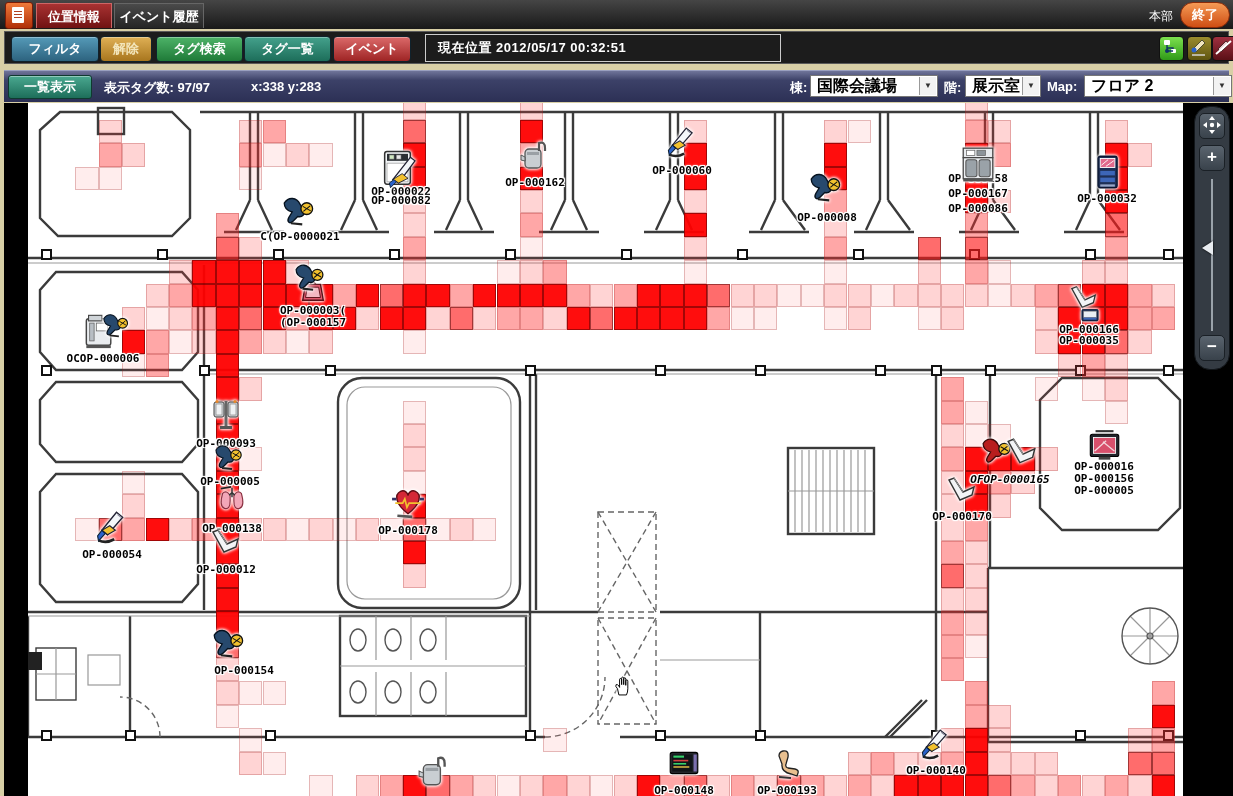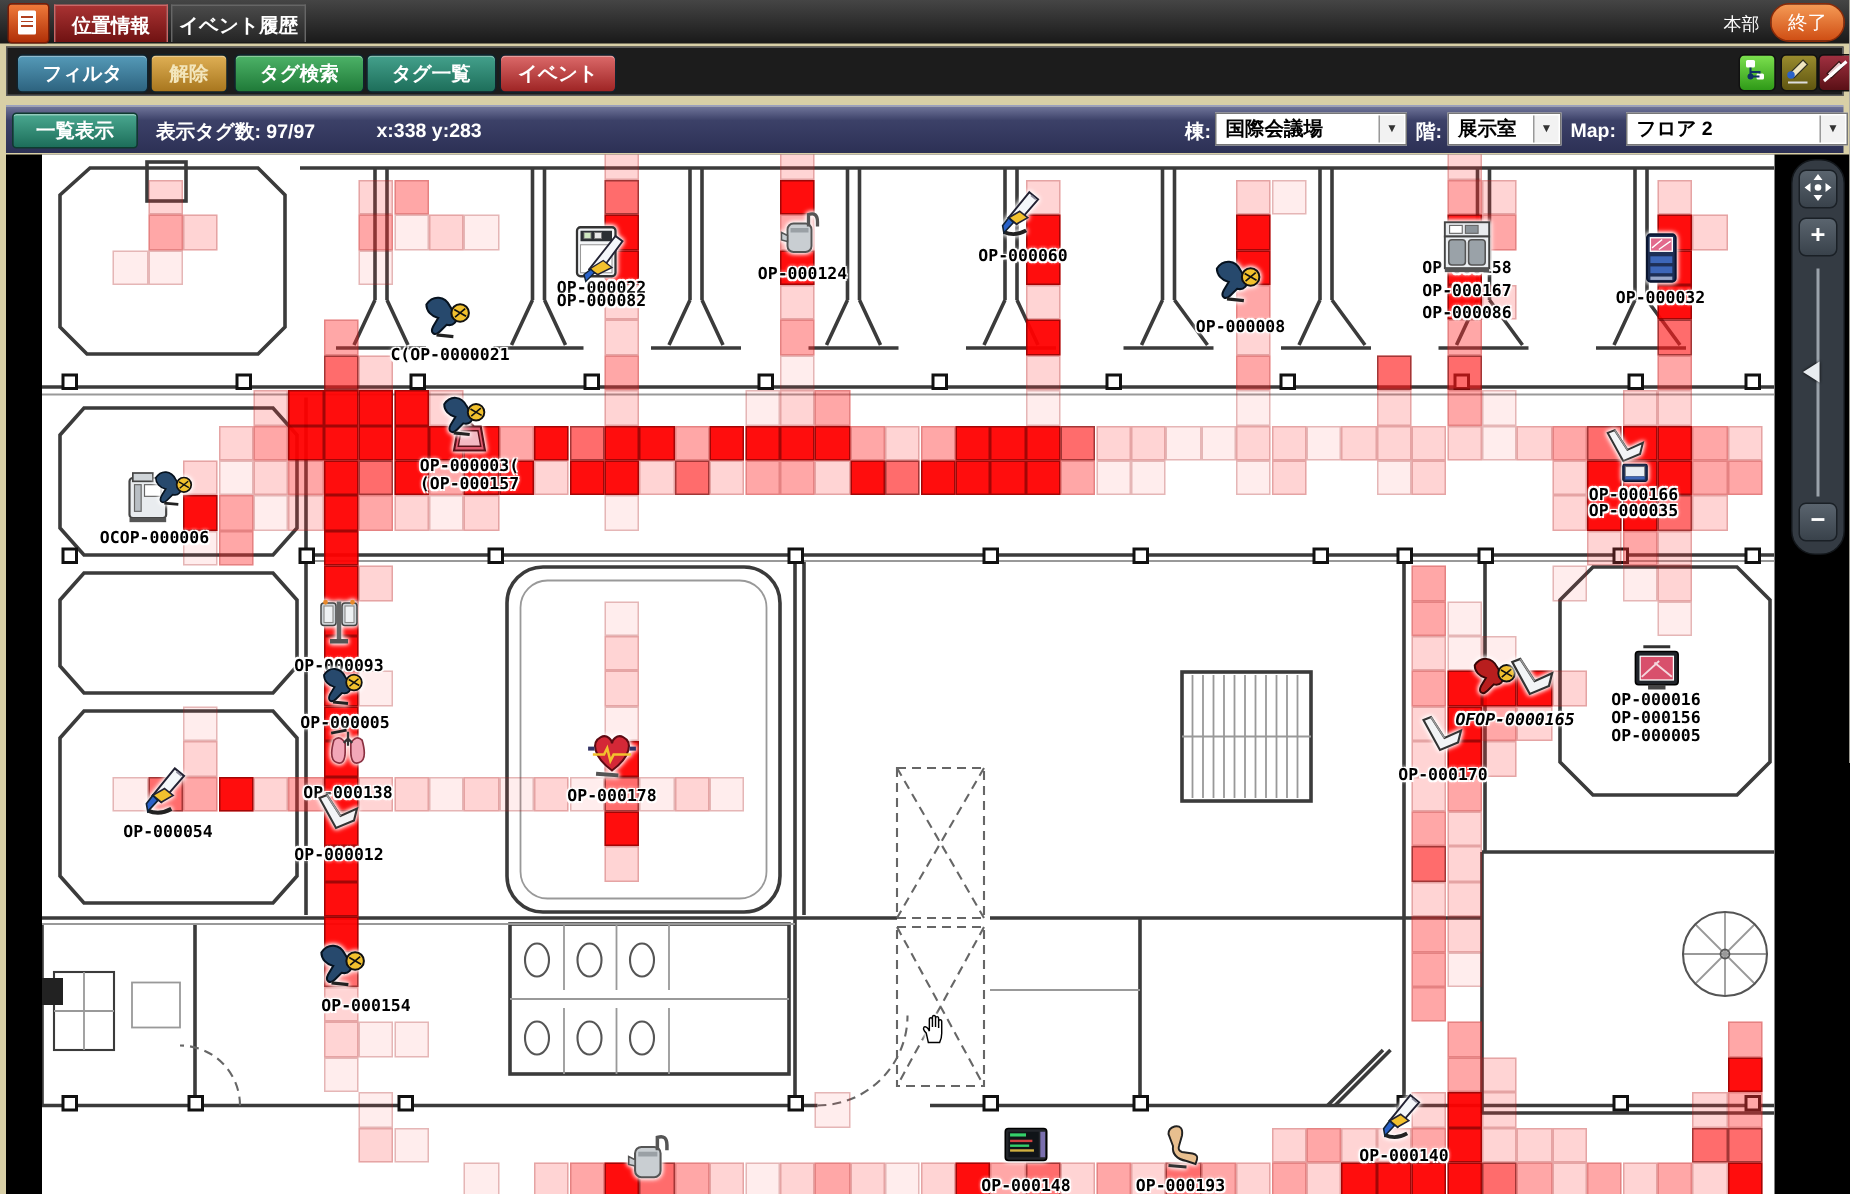--- a/index.html
+++ b/index.html
@@ -12,39 +12,39 @@
            background:linear-gradient(#f07a3a,#b03008);}
   .appicon .doc{position:absolute;left:6px;top:4px;width:12px;height:16px;background:#fff;border-radius:1px;}
   .appicon .doc:before{content:"";position:absolute;left:2px;top:3px;width:8px;height:10px;
            background:repeating-linear-gradient(#fff 0 1px,#b04020 1px 2px,#fff 2px 3px);}
   .tab{position:absolute;top:3px;height:25px;line-height:25px;text-align:center;color:#fff;
        font-size:13px;font-weight:bold;box-sizing:border-box;}
   .tab.active{background:linear-gradient(#a83232,#701212);border:1px solid #c66;border-bottom:none;}
   .tab.inactive{background:linear-gradient(#4a4a4a,#252525);border:1px solid #666;border-bottom:none;}
   .hq{position:absolute;right:60px;top:8px;color:#fff;font-size:12px;}
   .exitbtn{position:absolute;right:3px;top:2px;width:48px;height:24px;border:1px solid #8a2a08;border-radius:13px;
-           background:linear-gradient(#f59a55,#cf4e14);color:#fff;font-size:13px;font-weight:normal;
+           background:linear-gradient(#f59a55,#cf4e14);color:#fff;font-size:13px;font-weight:bold;
            text-align:center;line-height:23px;}
   
   .toolbar{position:absolute;left:4px;top:31px;width:1225px;height:33px;background:#1c1c1c;
            border:1px solid #5a5a5a;box-sizing:border-box;}
   .tbtn{position:absolute;top:4px;height:24px;border-radius:4px;color:#fff;font-size:13px;font-weight:bold;
         text-align:center;line-height:23px;border:1px solid #10222c;box-shadow:inset 0 1px 0 rgba(255,255,255,.35);}
   .curpos{position:absolute;left:420px;top:2px;height:26px;line-height:26px;padding:0 12px;border:1px solid #ccc;
           color:#fff;font-size:13px;font-weight:bold;letter-spacing:.5px;width:330px;}
   .miniicon{position:absolute;top:4px;width:23px;height:23px;border-radius:4px;border:1px solid #111;}
   
   .bluebar{position:absolute;left:4px;top:70px;width:1225px;height:31px;
            background:linear-gradient(#70759a 0,#3c4168 30%,#2c3055 100%);border-top:1px solid #9aa0c0;}
   .listbtn{position:absolute;left:4px;top:4px;width:82px;height:22px;border-radius:3px;border:1px solid #0f3a30;
            background:linear-gradient(#4aa890,#1d6e5a);color:#fff;font-size:13px;font-weight:bold;
            text-align:center;line-height:21px;box-shadow:inset 0 1px 0 rgba(255,255,255,.4);}
   .bluetxt{position:absolute;top:8px;color:#fff;font-size:13px;font-weight:bold;white-space:nowrap;}
   .select{position:absolute;top:4px;height:22px;background:#fff;border:1px solid #777;box-sizing:border-box;}
-  .select .val{position:absolute;left:6px;top:0;height:20px;line-height:20px;font-size:13px;font-weight:bold;color:#000;white-space:nowrap;}
+  .select .val{position:absolute;left:6px;top:0;height:20px;line-height:20px;font-size:16px;font-weight:bold;color:#000;white-space:nowrap;}
   .select .dd{position:absolute;right:1px;top:1px;width:16px;height:18px;border-left:1px solid #999;
               background:#f2f2f2;text-align:center;line-height:18px;font-size:8px;color:#333;}
   
   .mapblack{position:absolute;left:4px;top:103px;width:1229px;height:693px;background:#000;}
   #mapview{position:absolute;left:28px;top:103px;width:1155px;height:693px;background:#fff;overflow:hidden;}
   #mapview > *{position:absolute;}
   .hcell{position:absolute;box-sizing:border-box;border:1px solid rgba(150,20,20,.25);}
   .taglabel{position:absolute;transform:translateX(-50%);white-space:nowrap;color:#000;
             font:bold 11px "DejaVu Sans Mono","Liberation Mono",monospace;letter-spacing:0;
             text-shadow:-1px -1px 0 #fff,1px -1px 0 #fff,-1px 1px 0 #fff,1px 1px 0 #fff,0 0 3px #fff,0 0 3px #fff;}
@@ -200,20 +200,21 @@
     <div class="hq">本部</div>
     <div class="exitbtn">終了</div>
   </div>
 
   <div class="toolbar">
     <div class="tbtn" style="left:6px;width:86px;background:linear-gradient(#559ab8,#2d637f);">フィルタ</div>
     <div class="tbtn" style="left:95px;width:50px;background:linear-gradient(#dfb055,#a8761e);color:#f3e6bc;">解除</div>
     <div class="tbtn" style="left:151px;width:85px;background:linear-gradient(#4db368,#1f7a38);">タグ検索</div>
     <div class="tbtn" style="left:239px;width:85px;background:linear-gradient(#44a18c,#1d6e5a);">タグ一覧</div>
     <div class="tbtn" style="left:328px;width:76px;background:linear-gradient(#dc6a6a,#9e2424);">イベント</div>
+    <div class="curpos">現在位置 2012/05/17 00:32:51</div>
     <div class="miniicon" style="left:1154px;background:linear-gradient(#7ce04e,#2f9a18);">
       <svg width="21" height="21" viewBox="0 0 21 21">
           <rect x="4" y="3" width="6" height="5" rx="1" fill="#fff"></rect>
           <rect x="11" y="12" width="5" height="4" rx="1" fill="#fff"></rect>
           <circle cx="7" cy="14" r="2" fill="#136"></circle>
           <path d="M7 8 V14 H13 M7 11 H13 V12" stroke="#136" stroke-width="1.4" fill="none"></path>
         </svg>
     </div>
     <div class="miniicon" style="left:1182px;background:linear-gradient(#9a8c2e,#5f5510);">
       <svg width="21" height="21" viewBox="0 0 21 21">
@@ -634,21 +635,21 @@
         <div class="hcell" style="left: 1076.9px; top: 672px; width: 23.4px; height: 23.4px; background: rgba(255, 45, 45, 0.42);"></div>
         <div class="hcell" style="left: 1100.3px; top: 672px; width: 23.4px; height: 23.4px; background: rgba(255, 60, 60, 0.22);"></div>
         <div class="hcell" style="left: 1123.7px; top: 672px; width: 23.4px; height: 23.4px; background: rgba(255, 0, 0, 0.95); border-color: rgba(70, 0, 0, 0.5);"></div>
       </div>
     <div style="left:0;top:0;width:1155px;height:693px;">
         <div class="taglabel" style="left: 373px; top: 82px;">OP-000022</div>
         <div class="taglabel" style="left: 373px; top: 91px;">OP-000082</div>
         <svg class="tagicon" width="42" height="42" style="left: 352px; top: 45px;">
           <use href="#sym-pump"></use>
         </svg>
-        <div class="taglabel" style="left: 507px; top: 73px;">OP-000124</div>
+        <div class="taglabel" style="left: 507px; top: 73px;">OP-000162</div>
         <svg class="tagicon" width="32" height="32" style="left: 491px; top: 36px;">
           <use href="#sym-kettle"></use>
         </svg>
         <div class="taglabel" style="left: 654px; top: 61px;">OP-000060</div>
         <svg class="tagicon" width="34" height="34" style="left: 637px; top: 23px;">
           <use href="#sym-pen"></use>
         </svg>
         <div class="taglabel" style="left: 799px; top: 108px;">OP-000008</div>
         <svg class="tagicon" width="36" height="36" style="left: 781px; top: 67px;">
           <use href="#sym-fall"></use>

